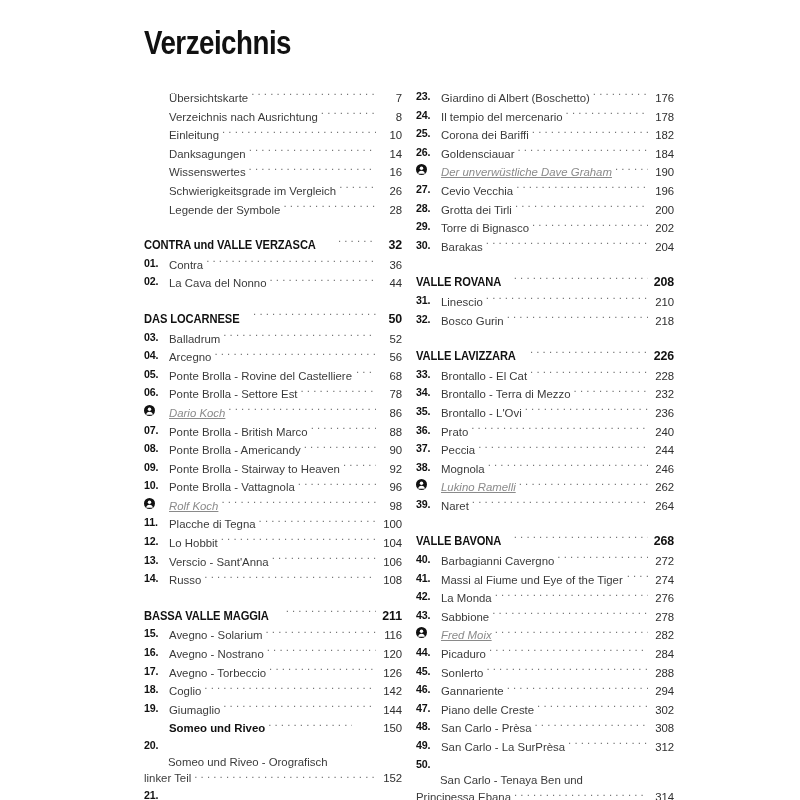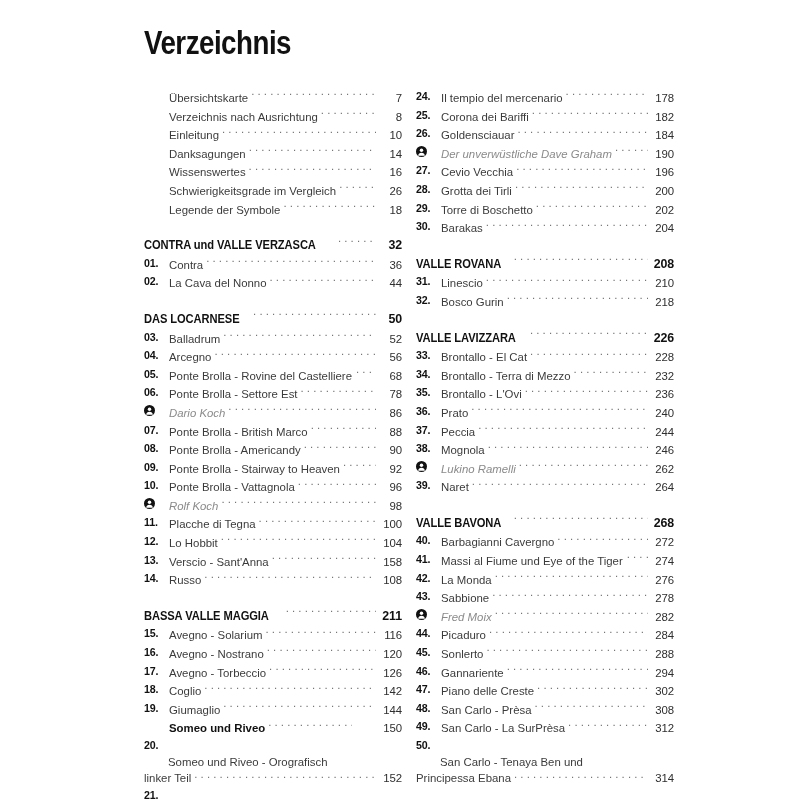--- a/index.html
+++ b/index.html
@@ -133,20 +133,21 @@
   .row.subbold .label {
     font-weight: bold;
     color: #111111;
   }
   .row.subbold .page { color: #2f2f2f; margin-left: 24px; }
 
   
   .row.person .label {
     font-style: italic;
     color: #8a8a8a;
+    text-decoration: underline;
   }
 
   
   .row.multi { flex-wrap: wrap; }
   .row.multi .body { flex-wrap: wrap; }
   .row.multi .line1 {
     flex: 0 0 100%;
     white-space: nowrap;
     margin-left: 24px;
   }
@@ -214,21 +215,21 @@
           <span class="label">Schwierigkeitsgrade im Vergleich</span>
           <span class="leader"></span>
           <span class="page">26</span>
         </div>
       </div>
       <div class="row">
         <span class="num empty"></span>
         <div class="body">
           <span class="label">Legende der Symbole</span>
           <span class="leader"></span>
-          <span class="page">18</span>
+          <span class="page">28</span>
         </div>
       </div>
       <div class="row section">
         <span class="num empty" style="flex-basis: 0px;"></span>
         <div class="body">
           <span class="label">CONTRA und VALLE VERZASCA</span>
           <span class="leader"></span>
           <span class="page">32</span>
         </div>
       </div>
@@ -362,21 +363,21 @@
           <span class="label">Lo Hobbit</span>
           <span class="leader"></span>
           <span class="page">104</span>
         </div>
       </div>
       <div class="row">
         <span class="num">13.</span>
         <div class="body">
           <span class="label">Verscio - Sant'Anna</span>
           <span class="leader"></span>
-          <span class="page">158</span>
+          <span class="page">106</span>
         </div>
       </div>
       <div class="row">
         <span class="num">14.</span>
         <div class="body">
           <span class="label">Russo</span>
           <span class="leader"></span>
           <span class="page">108</span>
         </div>
       </div>
@@ -445,20 +446,28 @@
             <span class="leader"></span>
             <span class="page">152</span>
           </div>
         </div>
       </div>
       <div class="row multi">
         <span class="num">21.</span>
       </div>
     </div>
   <div class="column" id="col-right">
+      <div class="row">
+        <span class="num">23.</span>
+        <div class="body">
+          <span class="label">Giardino di Albert (Boschetto)</span>
+          <span class="leader"></span>
+          <span class="page">176</span>
+        </div>
+      </div>
       <div class="row">
         <span class="num">24.</span>
         <div class="body">
           <span class="label">Il tempio del mercenario</span>
           <span class="leader"></span>
           <span class="page">178</span>
         </div>
       </div>
       <div class="row">
         <span class="num">25.</span>
@@ -502,21 +511,21 @@
         <span class="num">28.</span>
         <div class="body">
           <span class="label">Grotta dei Tirli</span>
           <span class="leader"></span>
           <span class="page">200</span>
         </div>
       </div>
       <div class="row">
         <span class="num">29.</span>
         <div class="body">
-          <span class="label">Torre di Boschetto</span>
+          <span class="label">Torre di Bignasco</span>
           <span class="leader"></span>
           <span class="page">202</span>
         </div>
       </div>
       <div class="row">
         <span class="num">30.</span>
         <div class="body">
           <span class="label">Barakas</span>
           <span class="leader"></span>
           <span class="page">204</span>

